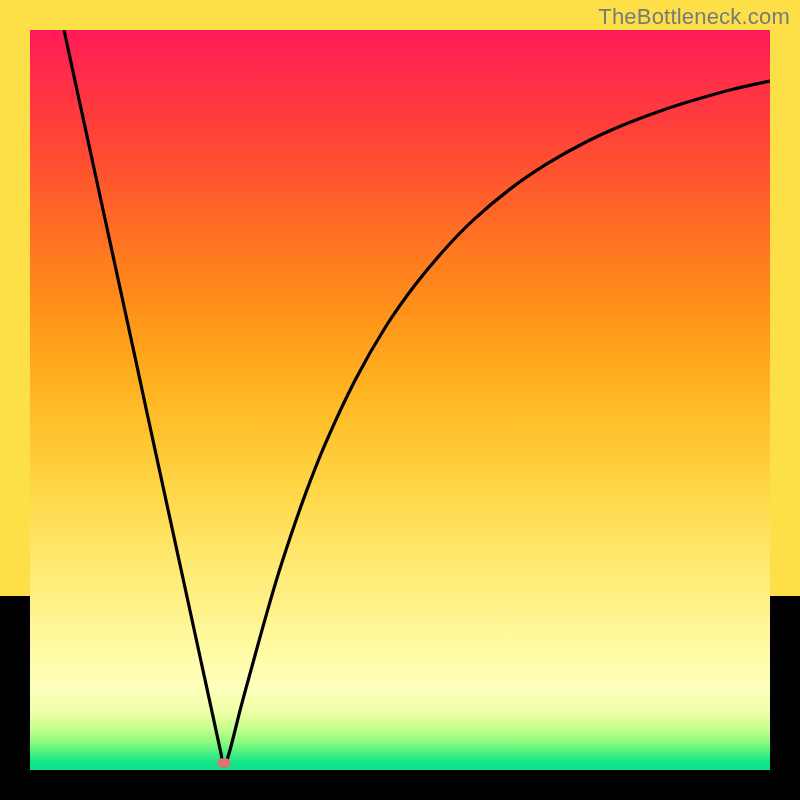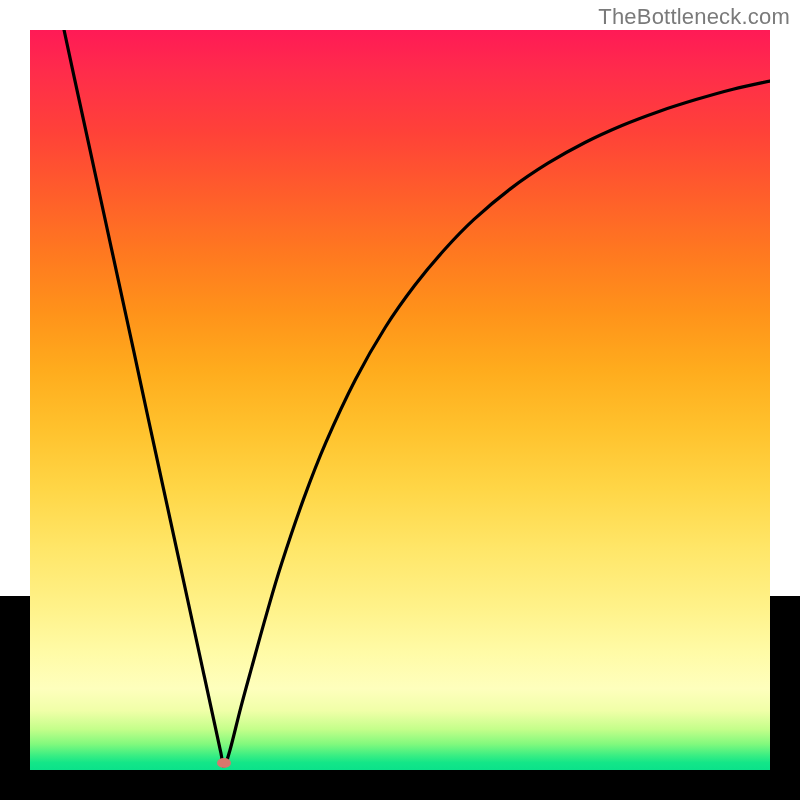--- a/index.html
+++ b/index.html
@@ -10,21 +10,21 @@
     overflow: hidden;
     background: #000;
     font-family: Arial, Helvetica, sans-serif;
   }
   .chart-frame {
     position: absolute;
     top: 0;
     left: 0;
     width: 800px;
     height: 596px;
-    background: #ffffff;
+    background: #fde047;
   }
   .plot-area {
     position: absolute;
     top: 30px;
     left: 30px;
     width: 740px;
     height: 740px;
     background: linear-gradient(to bottom,
       #ff1a56 0%,
       #ff2d4a 6%,

